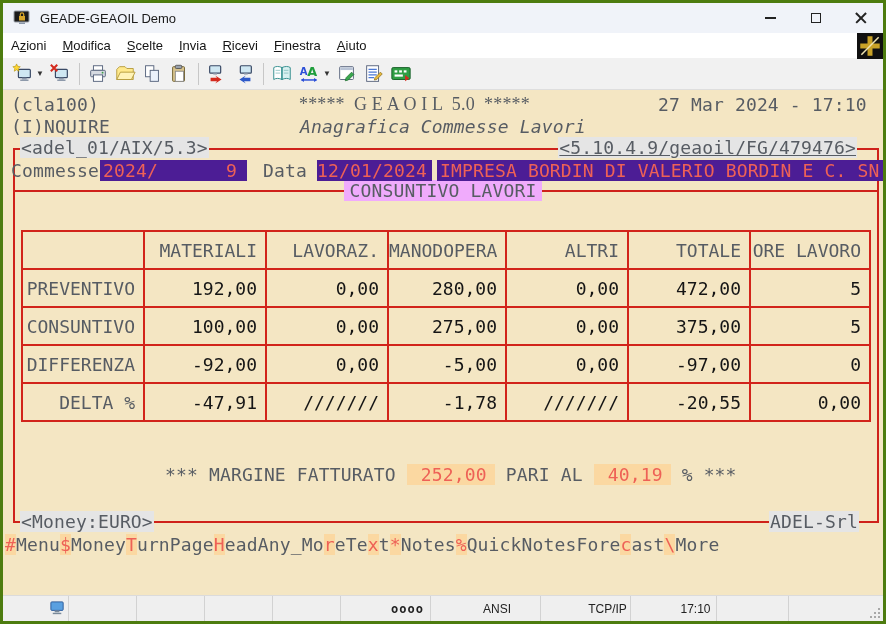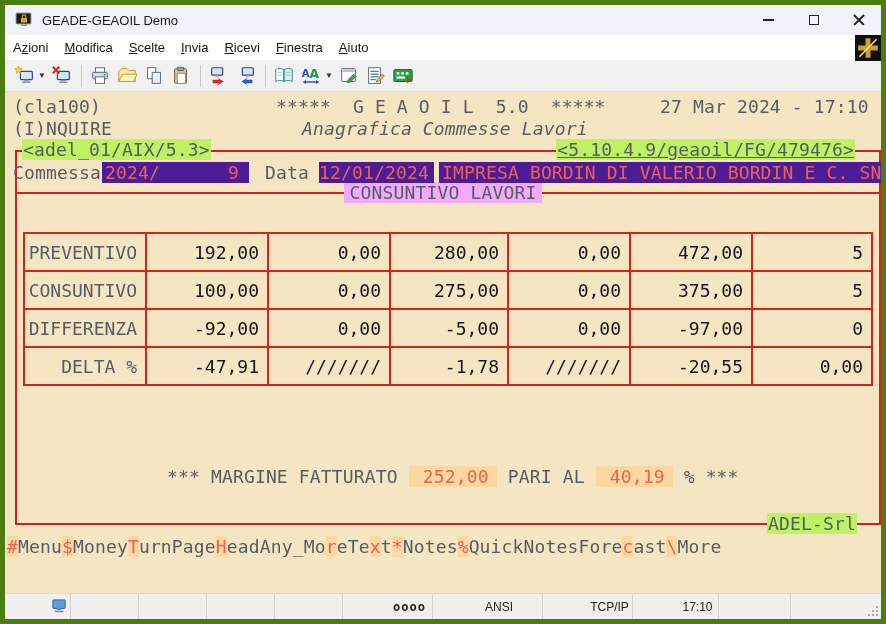--- a/index.html
+++ b/index.html
@@ -1,19 +1,19 @@
 <!DOCTYPE html>
 <html><head>
 <meta charset="utf-8">
 <title>GEADE-GEAOIL Demo</title>
 <style>
   html,body{margin:0;padding:0;background:#d8d8d8;}
   *{box-sizing:border-box;}
   .window{
-    width:886px;height:624px;margin:0;border:5px solid #4d7c0f;background:#fff;
+    width:886px;height:624px;margin:0;border:3px solid #4d7c0f;background:#fff;
     display:flex;flex-direction:column;font-family:"Liberation Sans",sans-serif;
     position:relative;overflow:hidden;justify-content:space-between;
   }
   
   .titlebar{flex:0 0 30px;background:#f0f3f9;display:flex;align-items:center;padding-left:10px;}
   .titlebar .appicon{width:18px;height:18px;flex:0 0 18px;}
   .tb-title{font-size:13px;color:#1b1b1b;margin-left:9px;}
   .tb-controls{margin-left:auto;display:flex;height:100%;}
   .tb-btn{width:45px;height:100%;display:flex;align-items:center;justify-content:center;cursor:default;}
   .glyph-min{width:11px;height:1.5px;background:#222;display:block;}
@@ -38,21 +38,21 @@
     flex:1;position:relative;background:#f4e6c3;overflow:hidden;
     font-family:"DejaVu Sans Mono","Liberation Mono",monospace;
     font-size:18px;line-height:21px;letter-spacing:0.15px;color:#575c63;
   }
   .t{position:absolute;white-space:pre;}
   .hl{background:#fbd8a1;color:#ee6156;}
   .frame{position:absolute;left:10px;top:58px;width:866px;height:375px;border:2px solid #cf221a;}
   .hr{position:absolute;left:12px;width:862px;height:2px;background:#cf221a;top:100px;}
   .seclabel{position:absolute;left:0;right:0;top:90px;text-align:center;z-index:2;}
   .seclabel span{background:#f0abfc;padding:0 6px;white-space:pre;}
-  .edge-label{position:absolute;background:#bef264;padding:0 1px;z-index:2;white-space:pre;}
+  .edge-label{position:absolute;background:#e5e5e5;padding:0 1px;z-index:2;white-space:pre;}
   .field{position:absolute;height:21px;background:#4c1d95;color:#ee6156;white-space:pre;z-index:3;overflow:hidden;}
   .field-split{display:flex;justify-content:space-between;padding:0 10px 0 3px;}
   
   table.grid{position:absolute;left:18px;top:140px;width:848px;border-collapse:collapse;table-layout:fixed;
     font-size:18px;letter-spacing:0;z-index:2;}
   table.grid th,table.grid td{border:2px solid #d2241a;height:38px;padding:0 8px 0 0;
     text-align:right;font-weight:normal;white-space:pre;overflow:hidden;}
   table.grid th{color:#575c63;}
   table.grid td{color:#151515;}
   
@@ -218,31 +218,32 @@
           <rect x="15" y="8" width="3" height="2.4" fill="#fff"></rect>
           <rect x="5" y="12.5" width="9" height="2.4" fill="#fff"></rect>
           <path d="M16.5 13l4.5 3.5-4.5 3.5z" fill="#d42a1e"></path>
         </svg>
     </span>
   </div>
 
   <div class="terminal">
 
     <span class="t" style="left:8px;top:4px;">(cla100)</span>
-    <span class="t" style="left:271px;top:4px;">*****  G E A O I L  5.0  *****</span>
+    <span class="t" style="left:296px;top:4px;font-family:Liberation Serif, serif;">*****  G E A O I L  5.0  *****</span>
     <span class="t" style="left:655px;top:4px;">27 Mar 2024 - 17:10</span>
     <span class="t" style="left:8px;top:26px;">(I)NQUIRE</span>
     <span class="t" style="left:297px;top:26px;font-style:italic;">Anagrafica Commesse Lavori</span>
 
     <div class="frame"></div>
     <span class="edge-label" style="left:17px;top:47px;">&lt;adel_01/AIX/5.3&gt;</span>
     <span class="edge-label" style="right:26px;top:47px;text-decoration:underline;">&lt;5.10.4.9/geaoil/FG/479476&gt;</span>
+    <span class="edge-label" style="left:17px;top:421px;">&lt;Money:EURO&gt;</span>
     <span class="edge-label" style="right:24px;top:421px;">ADEL-Srl</span>
 
-    <span class="t" style="left:8px;top:70px;">Commessa</span>
+    <span class="t" style="left:8px;top:70px;">Commesse</span>
     <div class="field field-split" style="left:97px;top:70px;width:147px;">
       <span>2024/</span>
       <span>9</span>
     </div>
     <span class="t" style="left:260px;top:70px;">Data</span>
     <div class="field" style="left:314px;top:70px;width:115px;padding-left:0;">12/01/2024</div>
     <div class="field" style="left:434px;top:70px;width:446px;padding-left:3px;">IMPRESA BORDIN DI VALERIO BORDIN E C. SN</div>
 
     <div class="hr"></div>
     <div class="seclabel">
@@ -253,20 +254,29 @@
       <colgroup>
         <col style="width:122px">
           <col style="width:122px">
           <col style="width:122px">
           <col style="width:118px">
         <col style="width:122px">
           <col style="width:122px">
           <col style="width:120px">
       </colgroup>
       <tbody>
+          <tr>
+        <th></th>
+        <th>MATERIALI</th>
+        <th>LAVORAZ.</th>
+        <th>MANODOPERA</th>
+        <th>ALTRI</th>
+        <th>TOTALE</th>
+        <th>ORE LAVORO</th>
+      </tr>
       <tr>
         <th>PREVENTIVO</th>
         <td>192,00</td>
         <td>0,00</td>
         <td>280,00</td>
         <td>0,00</td>
         <td>472,00</td>
         <td>5</td>
       </tr>
       <tr>

